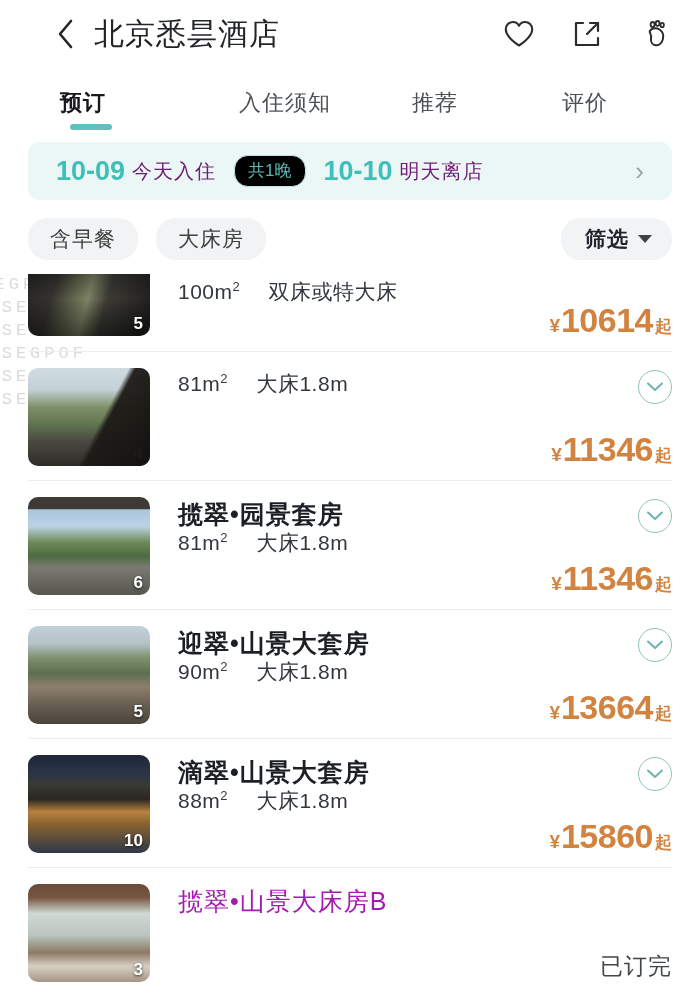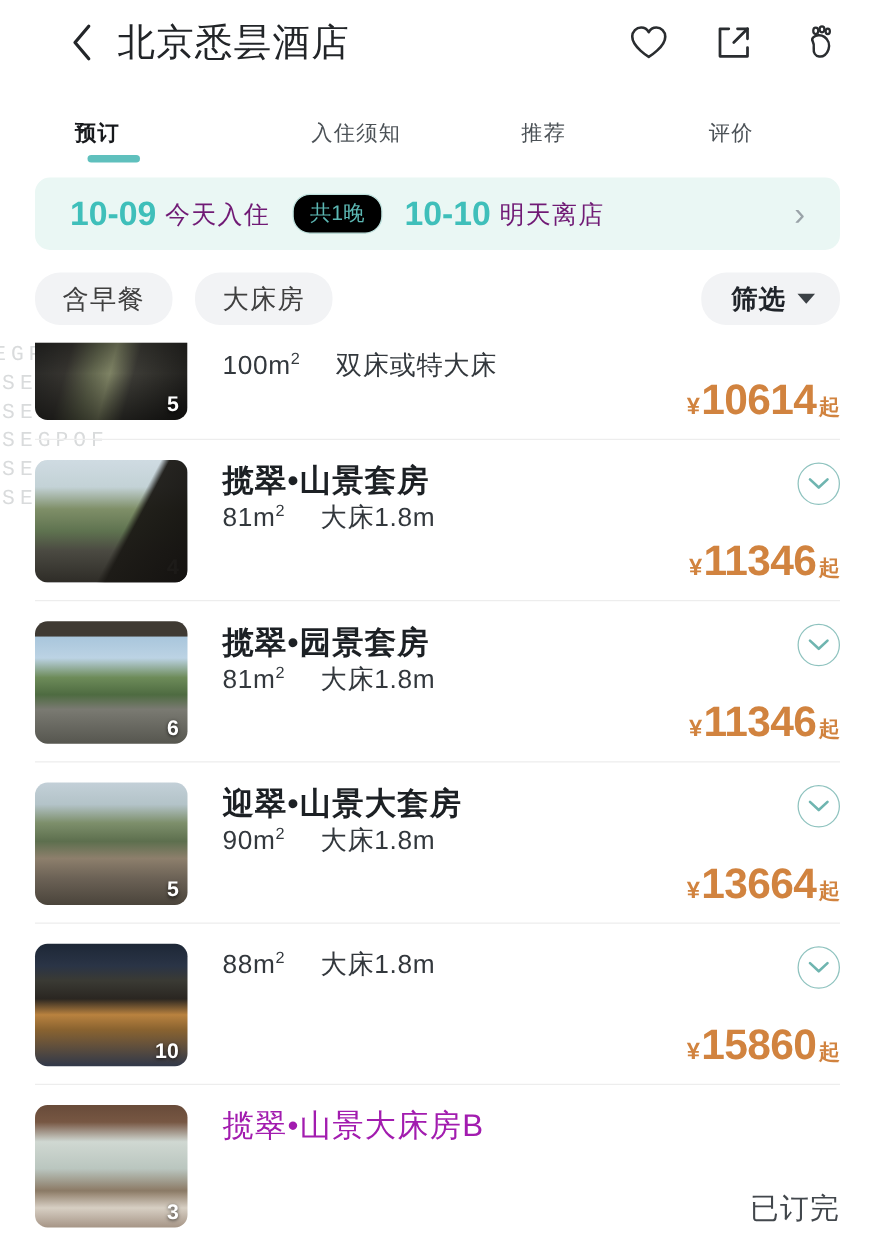--- a/index.html
+++ b/index.html
@@ -68,21 +68,21 @@
   }
   .tab {
     flex: 1 1 0;
     text-align: center;
     position: relative;
     padding-bottom: 14px;
     cursor: pointer;
   }
   .tab:first-child { text-align: left; flex: 0 0 150px; }
   .tab-label {
-    font-size: 17px;
+    font-size: 22px;
     color: #4c5257;
     letter-spacing: 1px;
   }
   .tab.active .tab-label {
     color: #17191c;
     font-weight: bold;
   }
   .tab-underline {
     position: absolute;
     left: 10px;
@@ -426,21 +426,20 @@
           <span class="qi">起</span>
         </div>
       </div>
     </div>
 
     <div class="room">
       <div class="thumb img-mountain">
         <span class="badge">4</span>
       </div>
       <div class="info">
-        <div class="rname">揽翠•山景套房</div>
         <div class="rmeta">
           <span class="sqm">81m<span class="sup">2</span></span>
           <span>大床1.8m</span>
         </div>
       </div>
       <div class="right">
         <div class="expand-icon">
           <svg width="18" height="12" viewBox="0 0 18 12" fill="none">
             <path d="M2 2.5 L9 9 L16 2.5" stroke="#6fb5b0" stroke-width="2.1" stroke-linecap="round" stroke-linejoin="round"></path>
           </svg>
@@ -501,20 +500,21 @@
           <span class="qi">起</span>
         </div>
       </div>
     </div>
 
     <div class="room">
       <div class="thumb img-night">
         <span class="badge">10</span>
       </div>
       <div class="info">
+        <div class="rname">滴翠•山景大套房</div>
         <div class="rmeta">
           <span class="sqm">88m<span class="sup">2</span></span>
           <span>大床1.8m</span>
         </div>
       </div>
       <div class="right">
         <div class="expand-icon">
           <svg width="18" height="12" viewBox="0 0 18 12" fill="none">
             <path d="M2 2.5 L9 9 L16 2.5" stroke="#6fb5b0" stroke-width="2.1" stroke-linecap="round" stroke-linejoin="round"></path>
           </svg>

